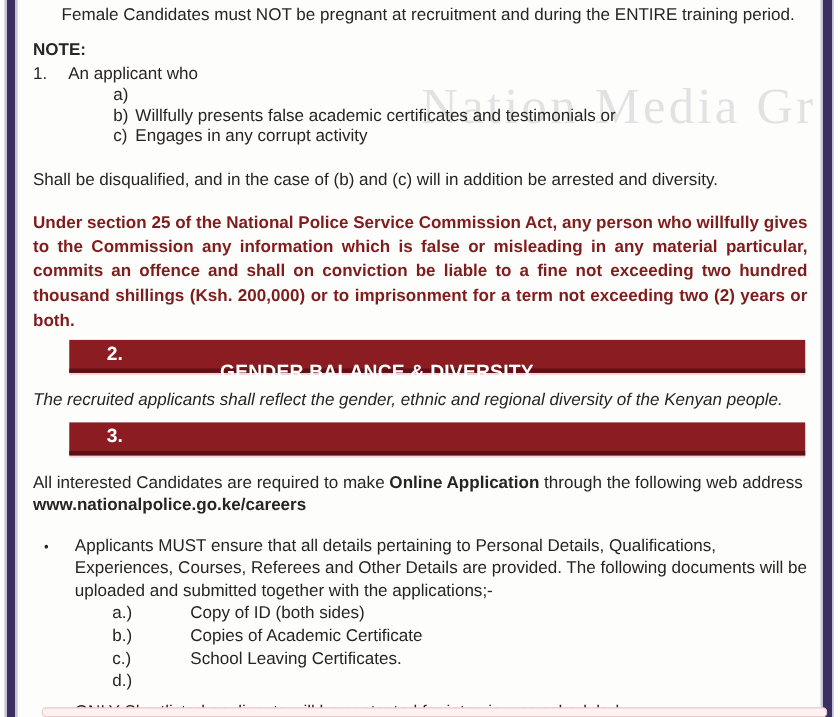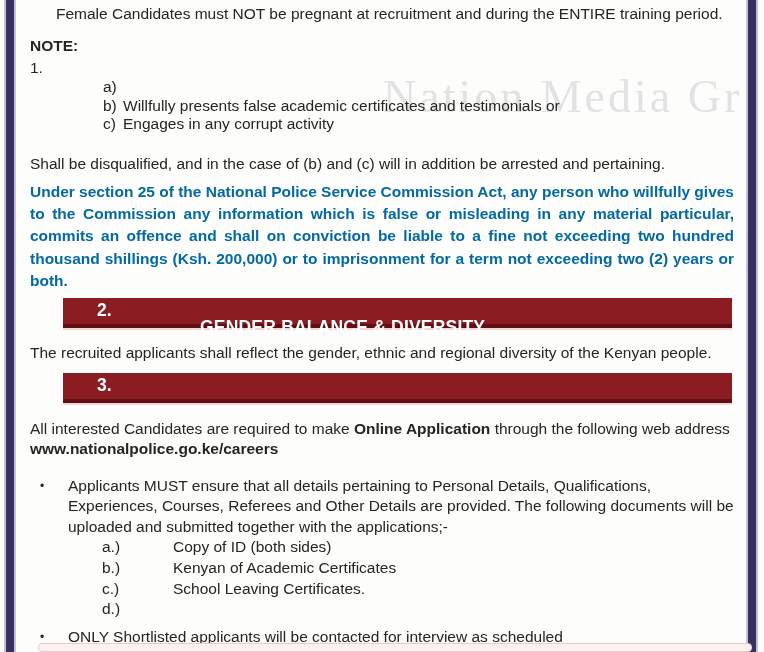--- a/index.html
+++ b/index.html
@@ -43,38 +43,38 @@
   .num-item { display:flex; margin-top:3px; line-height:19px; }
   .num-item .num { width:32px; flex:0 0 32px; }
 
   .sub-list { margin-top:1px; }
   .sub-row { display:flex; padding-left:73px; line-height:18.5px; }
   .sub-row .sub-label { width:20px; flex:0 0 20px; }
 
   .para-disq { margin-top:20px; line-height:19px; }
 
   .para-legal {
-    margin-top:8px; line-height:22.4px;
+    margin-top:19px; line-height:22.4px;
     font-weight:bold; text-align:justify;
-    color:#0369a1;
+    color:#7f1d1d;
   }
 
   .section-band {
     display:flex; align-items:center;
     margin-left:33px; margin-right:2px; margin-top:5px;
     height:30px;
     background:var(--maroon);
     border-bottom:4px solid var(--maroon-dark);
     box-shadow:0 2px 0 rgba(243,206,209,0.85);
     color:#ffffff; font-weight:bold; font-size:17.5px;
   }
   .section-band .sec-num { margin-left:34px; width:103px; flex:0 0 103px; }
   .section-band .sec-title { letter-spacing:0.2px;margin-top:34px; }
 
-  .para-plain { margin-top:15px; line-height:19px; }
+  .para-plain { margin-top:15px; line-height:19px;font-style:italic; }
   .band3 { margin-top:11px; }
 
   .para-apply { margin-top:16px; line-height:20px; }
   .url-line { line-height:20px; font-weight:bold; }
 
   .bullet-item { position:relative; padding-left:38px; line-height:20.6px; }
   .bullet-item .bullet {
     position:absolute; left:10px; top:0;
     font-size:12px; line-height:20.6px;
   }
@@ -104,37 +104,38 @@
   <div class="watermark">Nation Media Gr</div>
 
   <div class="content">
 
     <p class="intro">Female Candidates must NOT be pregnant at recruitment and during the ENTIRE training period.</p>
 
     <p class="note-label">NOTE:</p>
 
     <div class="num-item">
       <span class="num">1.</span>
+      <span>An applicant who</span>
     </div>
 
     <div class="sub-list">
       <div class="sub-row">
         <span class="sub-label">a)</span>
       </div>
       <div class="sub-row">
         <span class="sub-label">b)</span>
         <span>Willfully presents false academic certificates and testimonials or</span>
       </div>
       <div class="sub-row">
         <span class="sub-label">c)</span>
         <span>Engages in any corrupt activity</span>
       </div>
     </div>
 
-    <p class="para-disq">Shall be disqualified, and in the case of (b) and (c) will in addition be arrested and pertaining.</p>
+    <p class="para-disq">Shall be disqualified, and in the case of (b) and (c) will in addition be arrested and diversity.</p>
 
     <p class="para-legal">Under section 25 of the National Police Service Commission Act, any person who willfully gives to the Commission any information which is false or misleading in any material particular, commits an offence and shall on conviction be liable to a fine not exceeding two hundred thousand shillings (Ksh. 200,000) or to imprisonment for a term not exceeding two (2) years or both.</p>
 
     <div class="section-band">
       <span class="sec-num">2.</span>
       <span class="sec-title">GENDER BALANCE &amp; DIVERSITY</span>
     </div>
 
     <p class="para-plain">The recruited applicants shall reflect the gender, ethnic and regional diversity of the Kenyan people.</p>
 
@@ -150,21 +151,21 @@
       <span>Applicants MUST ensure that all details pertaining to Personal Details, Qualifications, Experiences, Courses, Referees and Other Details are provided. The following documents will be uploaded and submitted together with the applications;-</span>
     </div>
 
     <div class="doc-list">
       <div class="doc-row">
         <span class="doc-label">a.)</span>
         <span>Copy of ID (both sides)</span>
       </div>
       <div class="doc-row">
         <span class="doc-label">b.)</span>
-        <span>Kenyan of Academic Certificates</span>
+        <span>Copies of Academic Certificate</span>
       </div>
       <div class="doc-row">
         <span class="doc-label">c.)</span>
         <span>School Leaving Certificates.</span>
       </div>
       <div class="doc-row">
         <span class="doc-label">d.)</span>
       </div>
     </div>
 

